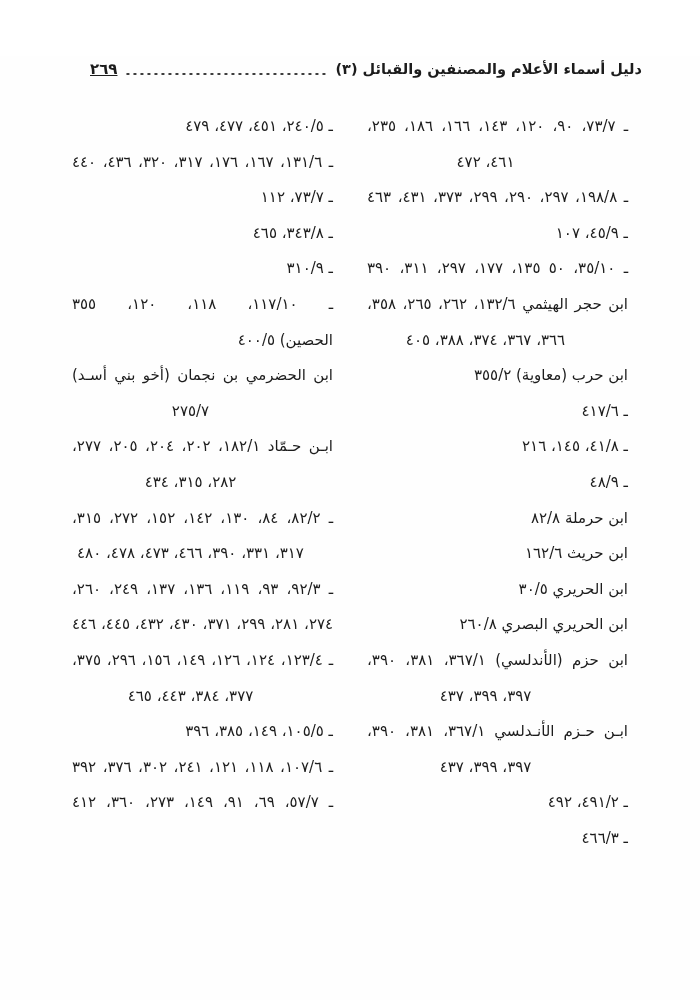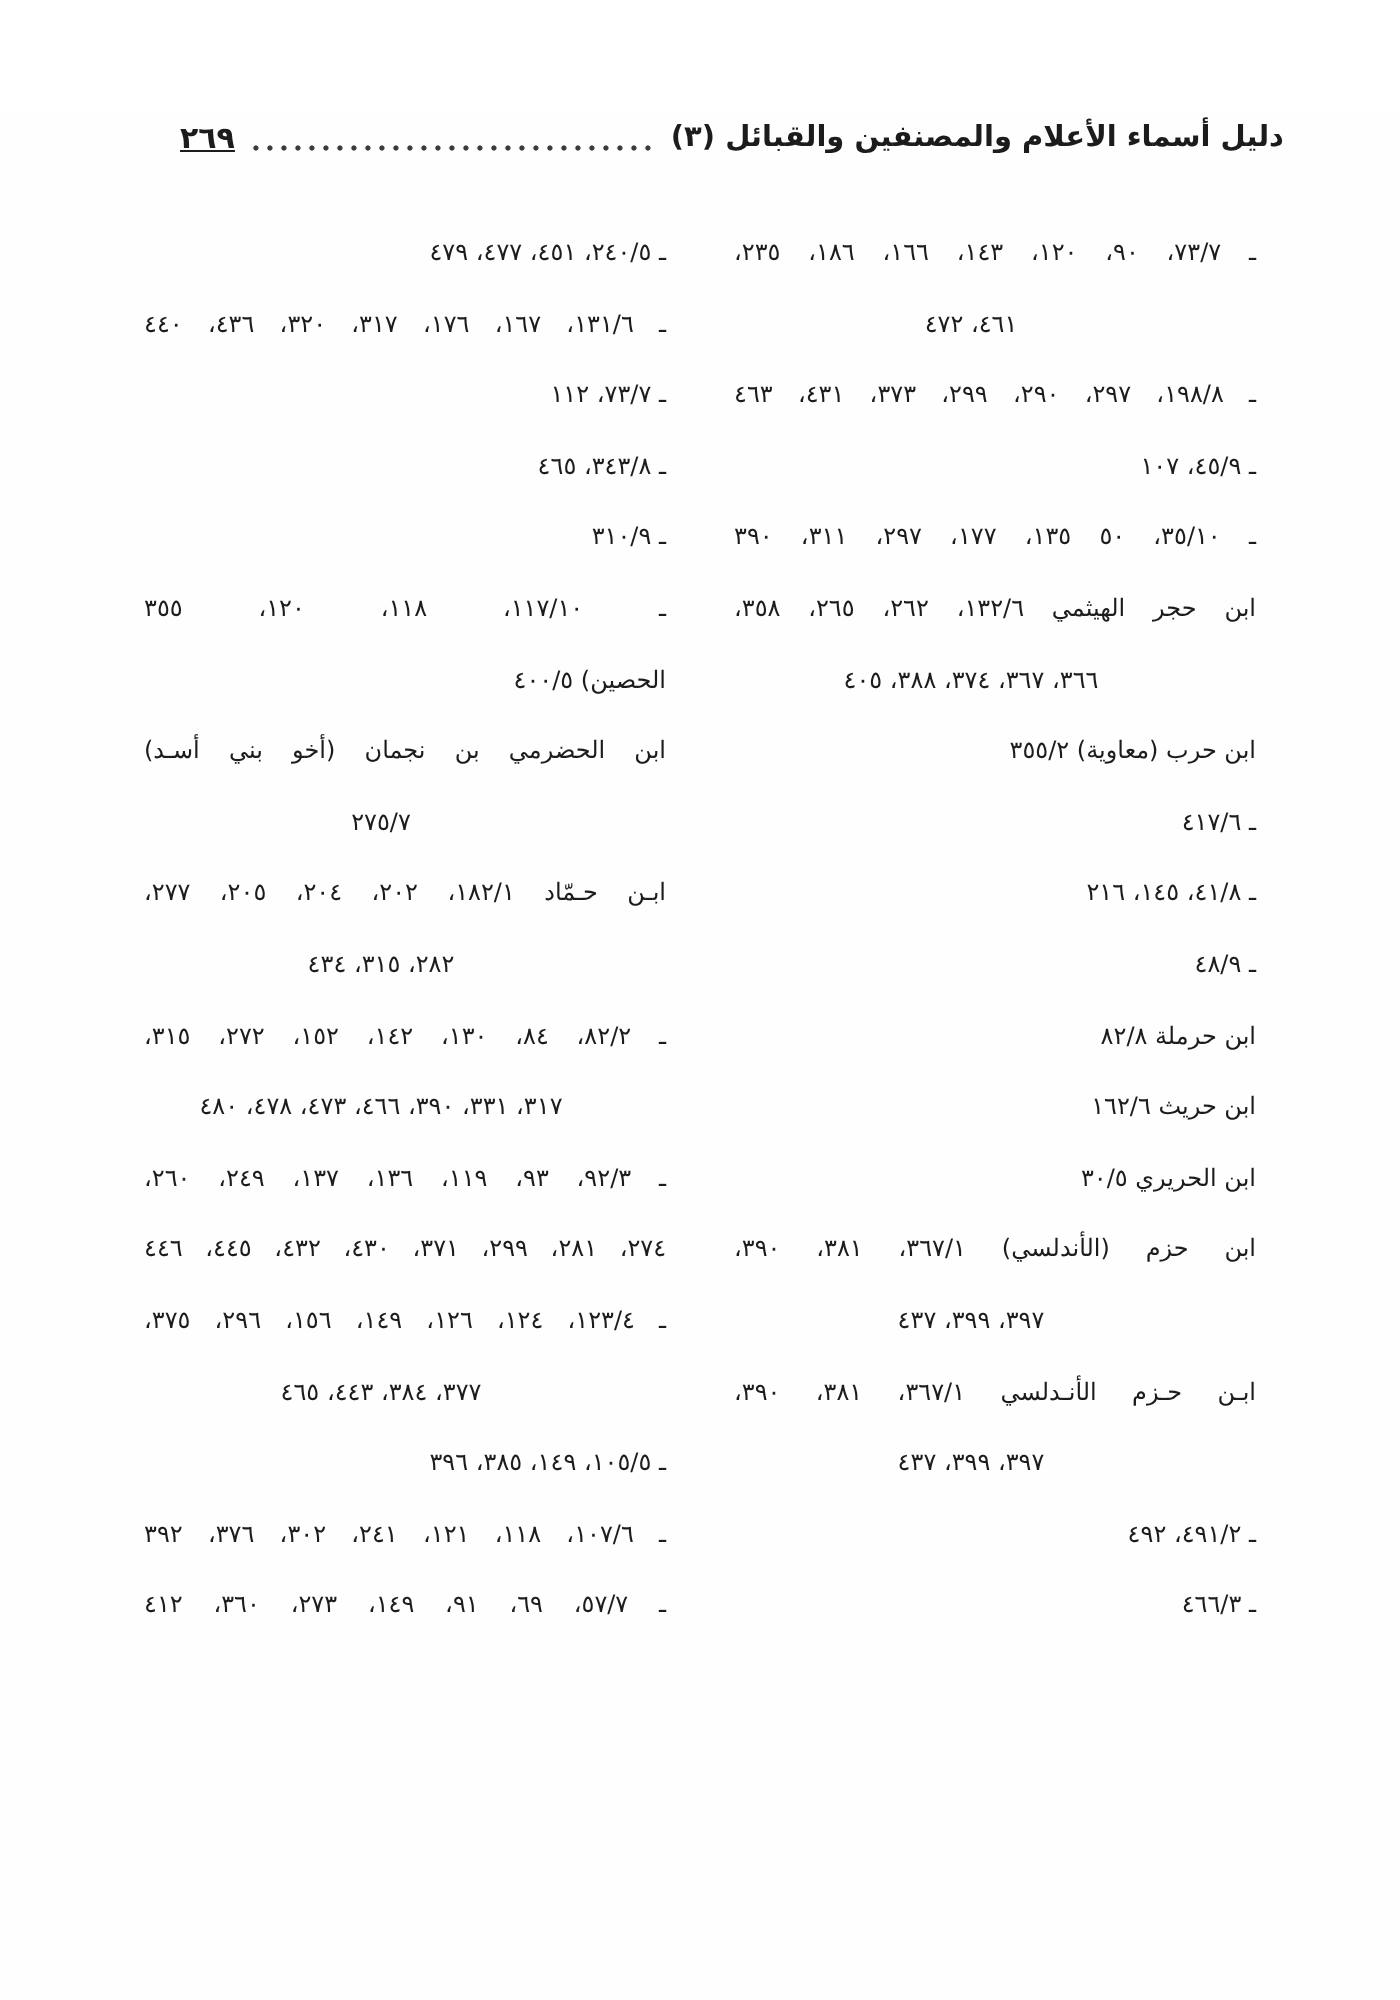--- a/index.html
+++ b/index.html
@@ -18,21 +18,21 @@
   }
   .header .title{flex:0 0 auto;}
   .leader{
     flex:1 1 auto;height:6px;margin:0 7px 5px 7px;
     background-image:radial-gradient(circle,#3a3a3a 1.1px,transparent 1.5px);
     background-size:7px 6px;background-repeat:repeat-x;background-position:center bottom;
   }
   .header .pagenum{flex:0 0 auto;font-size:15px;text-decoration:underline;}
   
   .columns{display:flex;gap:34px;margin:27px 72px 0 72px;}
-  .col{flex:1 1 0;min-width:0;font-size:12px;line-height:35.6px;letter-spacing:-0.1px;}
+  .col{flex:1 1 0;min-width:0;font-size:15px;line-height:35.6px;letter-spacing:-0.1px;}
   .line{white-space:nowrap;overflow:visible;}
   .j{text-align:justify;text-align-last:justify;}
   .r{text-align:right;}
   .c{text-align:center;padding-right:24px;}
 </style>
 </head>
 <body>
 
 <div class="page">
 
@@ -52,20 +52,21 @@
       <div class="line j">ـ ٣٥/١٠، ٥٠ ١٣٥، ١٧٧، ٢٩٧، ٣١١، ٣٩٠</div>
       <div class="line j">ابن حجر الهيثمي ١٣٢/٦، ٢٦٢، ٢٦٥، ٣٥٨،</div>
       <div class="line c">٣٦٦، ٣٦٧، ٣٧٤، ٣٨٨، ٤٠٥</div>
       <div class="line r">ابن حرب (معاوية) ٣٥٥/٢</div>
       <div class="line r">ـ ٤١٧/٦</div>
       <div class="line r">ـ ٤١/٨، ١٤٥، ٢١٦</div>
       <div class="line r">ـ ٤٨/٩</div>
       <div class="line r">ابن حرملة ٨٢/٨</div>
       <div class="line r">ابن حريث ١٦٢/٦</div>
       <div class="line r">ابن الحريري ٣٠/٥</div>
+      <div class="line r">ابن الحريري البصري ٢٦٠/٨</div>
       <div class="line j">ابن حزم (الأندلسي) ٣٦٧/١، ٣٨١، ٣٩٠،</div>
       <div class="line c">٣٩٧، ٣٩٩، ٤٣٧</div>
       <div class="line j">ابـن حـزم الأنـدلسي ٣٦٧/١، ٣٨١، ٣٩٠،</div>
       <div class="line c">٣٩٧، ٣٩٩، ٤٣٧</div>
       <div class="line r">ـ ٤٩١/٢، ٤٩٢</div>
       <div class="line r">ـ ٤٦٦/٣</div>
     </div>
 
     <div class="col">
       <div class="line r">ـ ٢٤٠/٥، ٤٥١، ٤٧٧، ٤٧٩</div>

